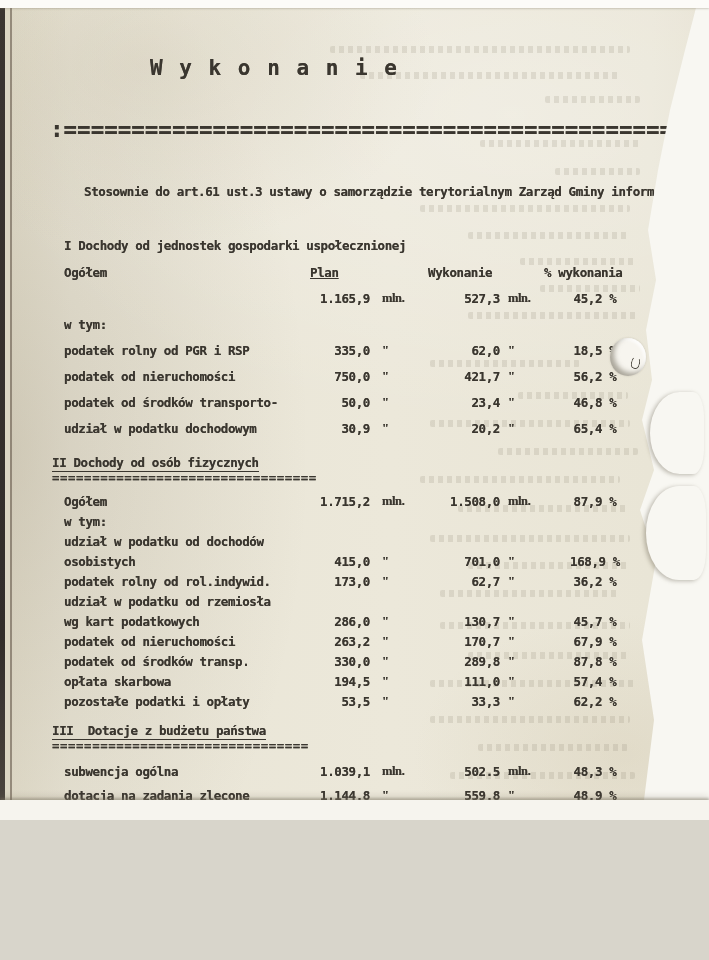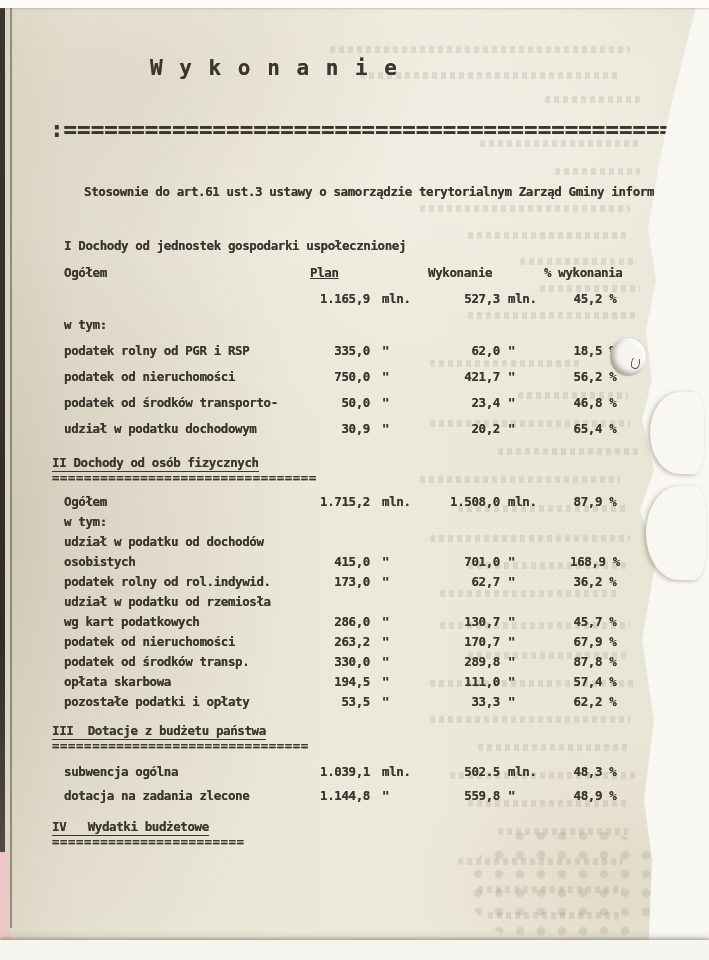--- a/index.html
+++ b/index.html
@@ -1,17 +1,17 @@
 <!DOCTYPE html>
 <html style="--paper: #eae6d8; --ink: #3a362f;"><head>
 <meta charset="utf-8">
 <style>
   :root { --paper:#eae6d8; --ink:#3a362f; }
   html,body{margin:0;padding:0;background:#d8d5cb;}
-  .scan{position:relative;width:709px;height:960px;overflow:hidden;background:var(--paper);}
+  .scan{position:relative;width:709px;height:820px;overflow:hidden;background:var(--paper);}
 
   
   .paper{position:absolute;inset:0;z-index:0;
     background:
       radial-gradient(420px 260px at 20% 8%, rgba(190,180,155,.25), transparent 70%),
       radial-gradient(900px 520px at 72% 14%, rgba(255,255,255,.28), transparent 60%),
       radial-gradient(420px 760px at 1% 55%, rgba(125,112,90,.20), transparent 72%),
       radial-gradient(300px 200px at 88% 92%, rgba(210,200,175,.35), transparent 70%),
       linear-gradient(90deg,#e2ddcb 0%,#e9e5d6 10%,#ece8da 55%,#e9e5d6 92%,#e6e1d1 100%);
   }
@@ -43,21 +43,21 @@
   .equals{font-size:12.5px;line-height:7px;margin:2px 0 10px 2px;letter-spacing:.5px;}
   .s0 .heading{margin-bottom:6px;}
 
   .row,.colhead{display:grid;grid-template-columns:252px 68px 46px 84px 44px 1fr;align-items:center;}
   .s0 .row,.s0 .colhead{height:26px;}
   .s1 .row{height:20px;}
   .s2 .row{height:24px;}
   .cell{overflow:visible;}
   .c-label{padding-left:14px;}
   .c-num{text-align:right;}
-  .c-unit{padding-left:12px;}
+  .c-unit{padding-left:12px;font-family:Liberation Serif, serif;}
   .c-unit2{padding-left:8px;}
   .c-pct{text-align:center;padding-right:4px;}
   .colhead .h-label{padding-left:14px;}
   .colhead .h-plan{grid-column:2/4;padding-left:8px;text-decoration:underline;}
   .colhead .h-exec{grid-column:4/6;padding-left:4px;margin-left:8px;}
   .colhead .h-pct{grid-column:6;text-align:left;padding-right:2px;}
 
   
   .wedge{position:absolute;left:640px;top:0;width:69px;height:960px;z-index:3;background:#f8f7f2;
     clip-path:polygon(58px 0,69px 0,69px 960px,8px 960px,12px 860px,4px 800px,14px 720px,2px 640px,16px 560px,0px 510px,14px 470px,2px 420px,12px 380px,6px 330px,16px 280px,8px 230px,18px 170px,30px 110px,45px 50px);

